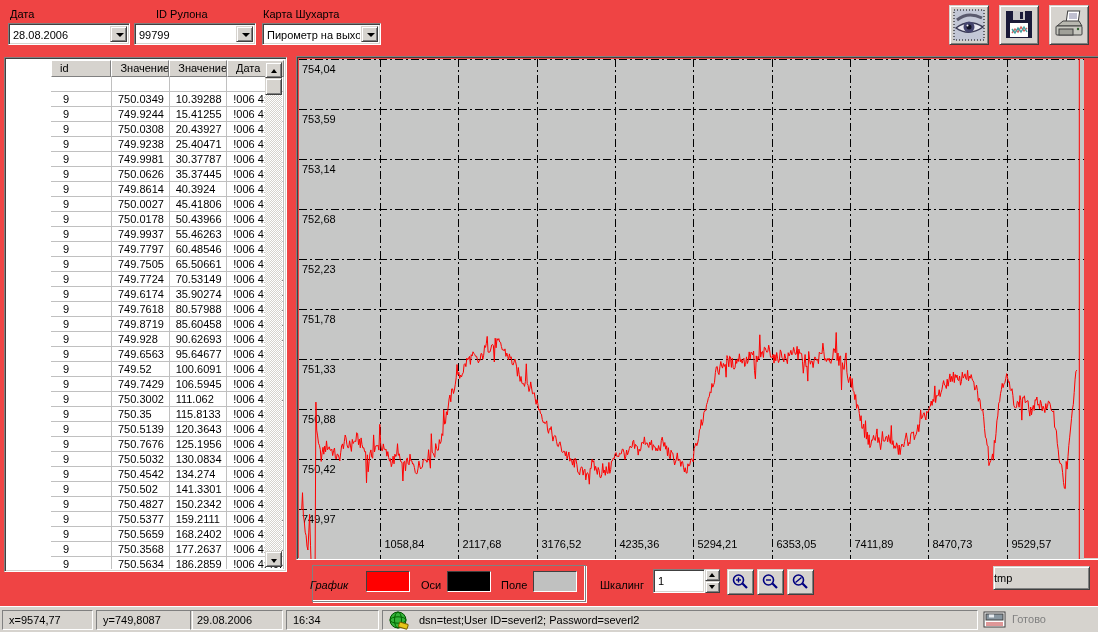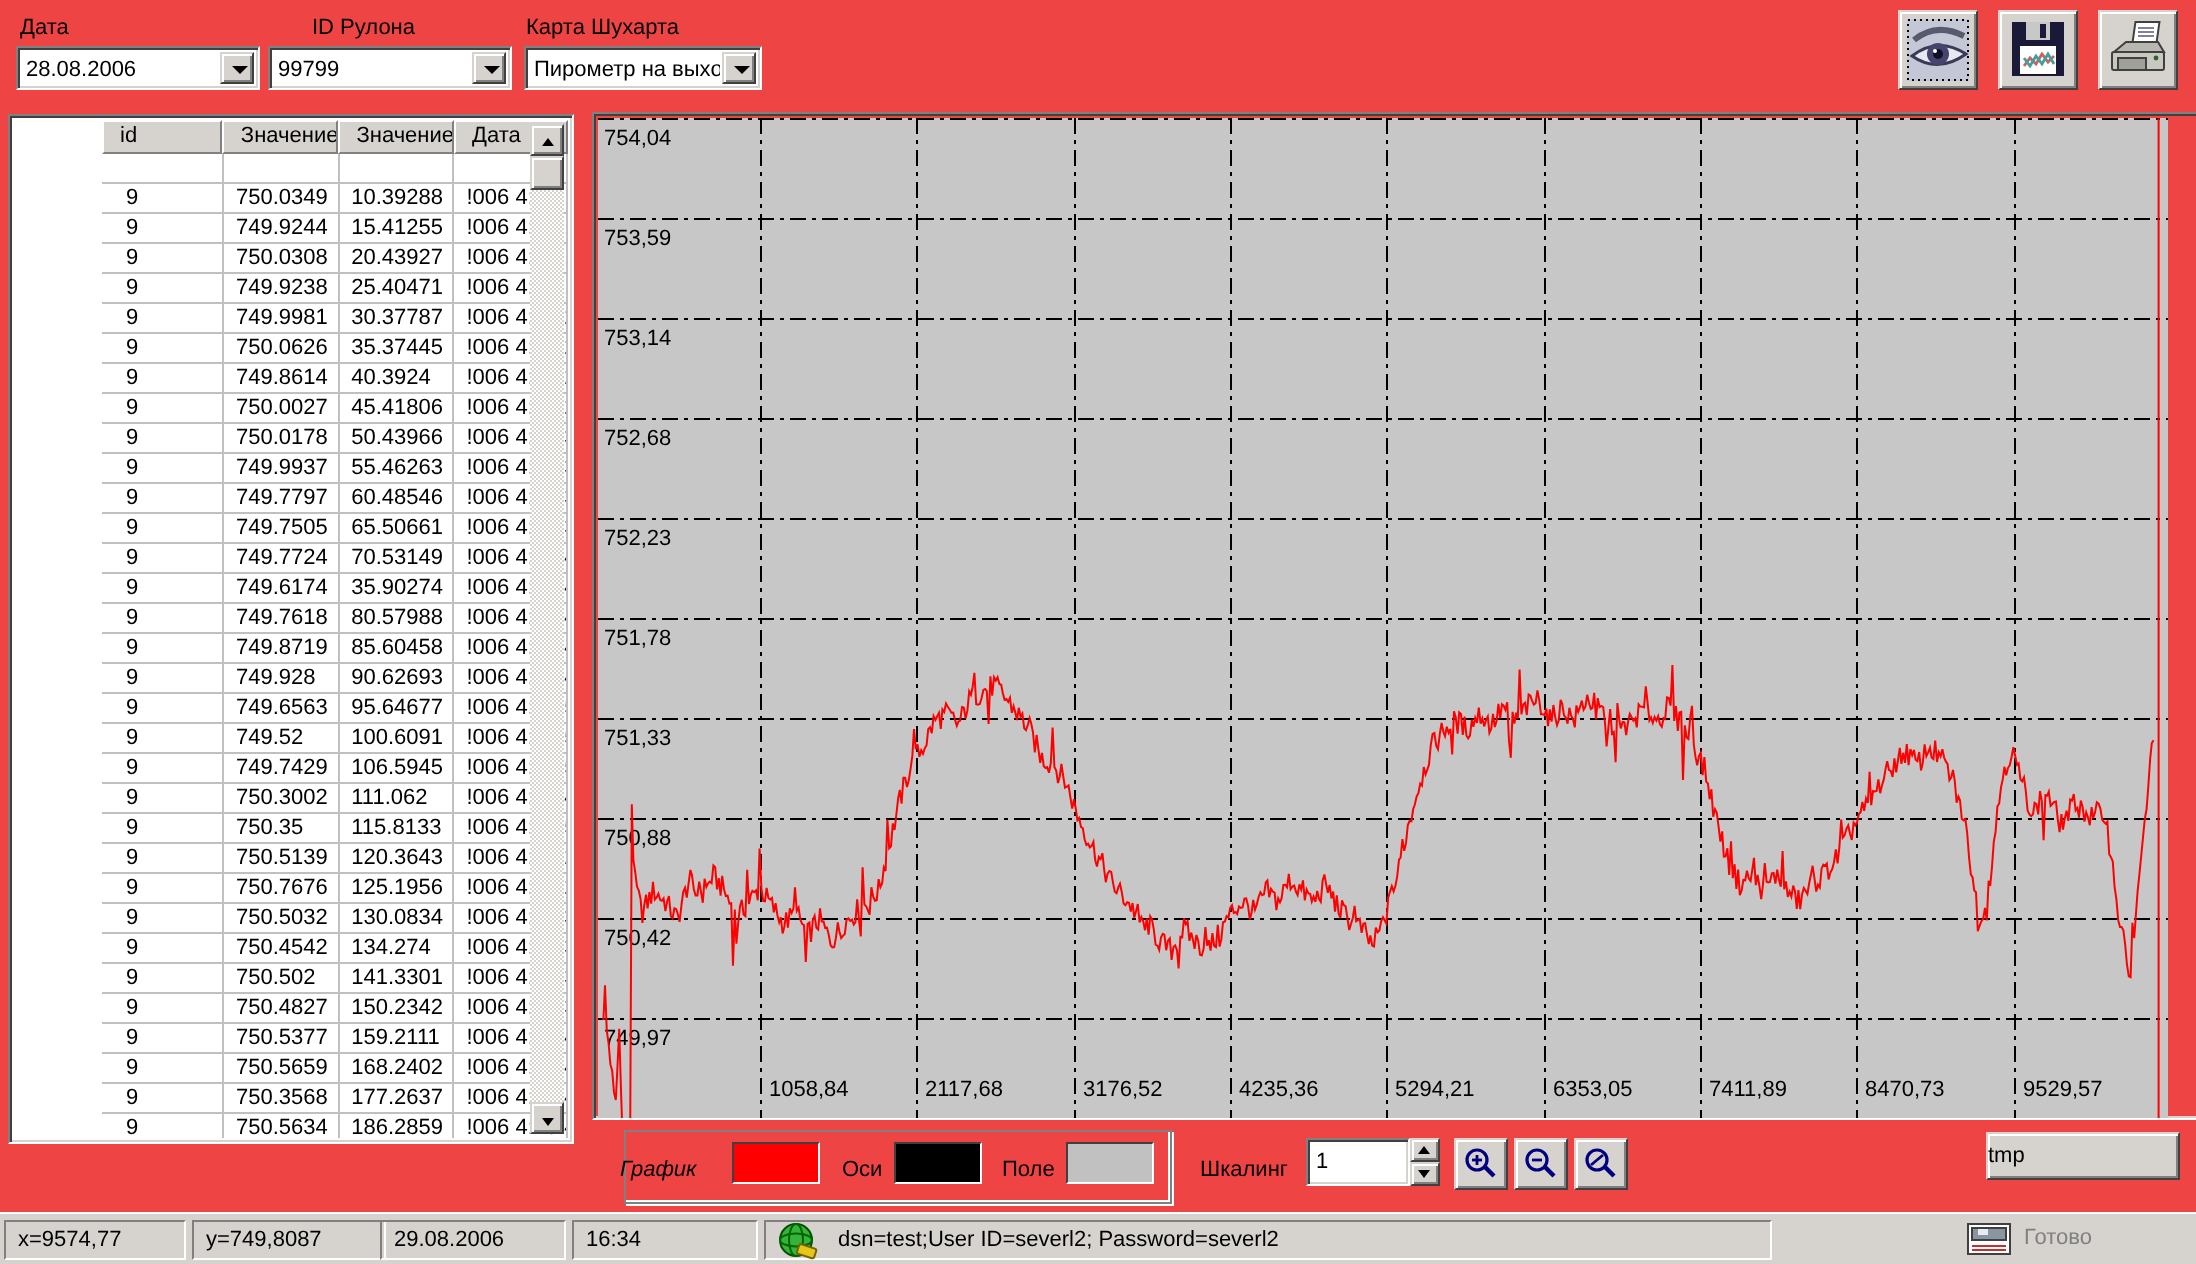--- a/index.html
+++ b/index.html
@@ -444,21 +444,21 @@
     </svg>
   </div>
 
   <div id="tmpbtn" class="raised">tmp</div>
 
   <div id="statusbar">
     <div class="spanel" style="left:2px;width:91px;">x=9574,77</div>
     <div class="spanel" style="left:96px;width:97px;">y=749,8087</div>
     <div class="spanel" style="left:190px;width:93px;">29.08.2006</div>
     <div class="spanel" style="left:286px;width:93px;">16:34</div>
-    <div class="spanel" style="left:382px;width:504px;padding-left:36px;">dsn=test;User ID=severl2; Password=severl2</div>
+    <div class="spanel" style="left:382px;width:596px;padding-left:36px;">dsn=test;User ID=severl2; Password=severl2</div>
     <svg style="position:absolute;left:387px;top:4px;" width="26" height="21" viewBox="0 0 26 21">
       <circle cx="11" cy="9" r="8" fill="#35b33a" stroke="#005000"></circle>
       <ellipse cx="11" cy="9" rx="3.5" ry="8" fill="none" stroke="#006600"></ellipse>
       <ellipse cx="11" cy="9" rx="8" ry="3.2" fill="none" stroke="#006600"></ellipse>
       <rect x="12" y="12" width="9" height="5" rx="1" fill="#e6c619" stroke="#7a6200" transform="rotate(18 16 14)"></rect>
     </svg>
     <svg style="position:absolute;left:983px;top:4px;" width="24" height="18" viewBox="0 0 24 18">
       <rect x="1" y="1" width="21" height="15" fill="#fdfdfd" stroke="#404040"></rect>
       <rect x="3" y="3" width="17" height="6" fill="#8896a0" stroke="#404040"></rect>
       <rect x="6" y="3.5" width="5" height="3" fill="#e8ecf0"></rect>

